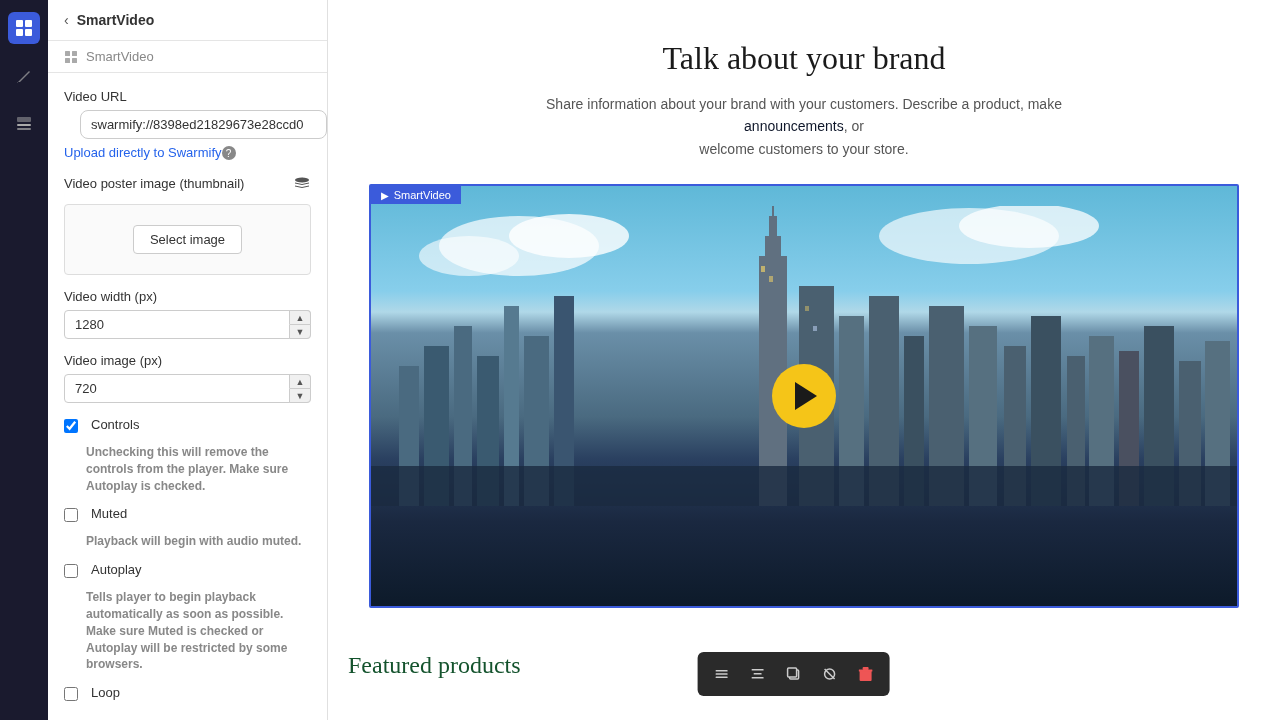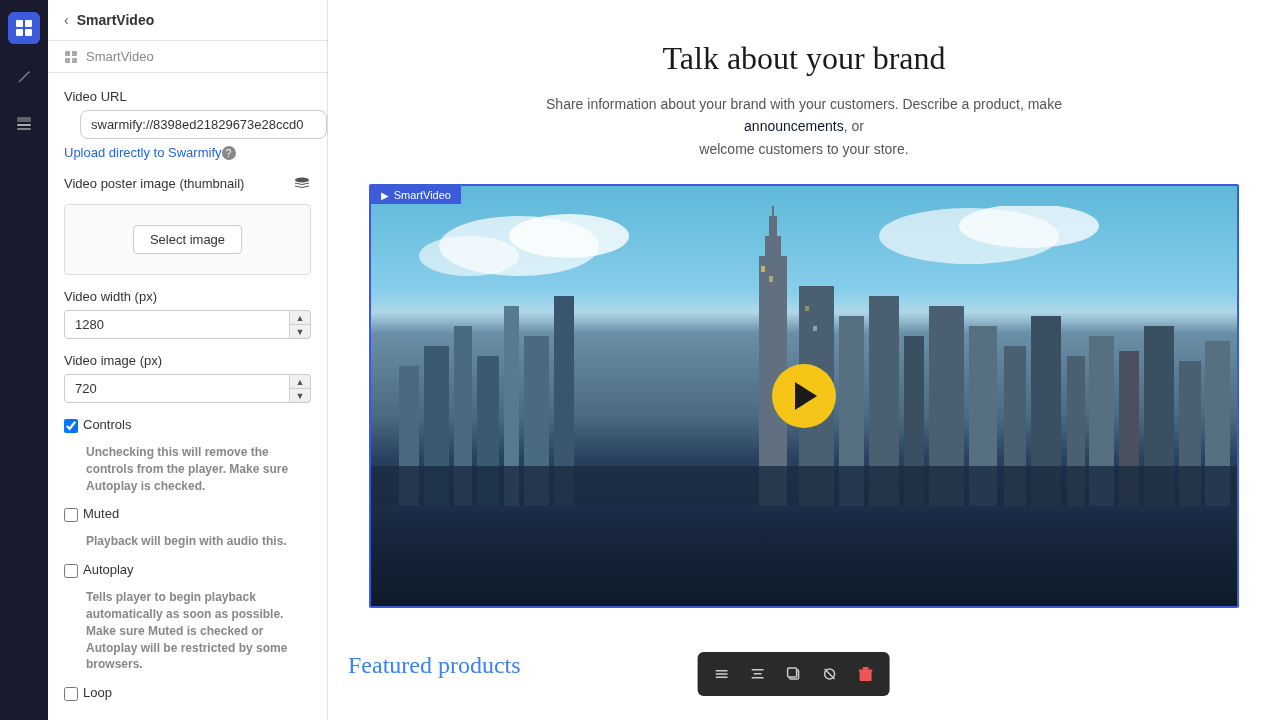--- a/index.html
+++ b/index.html
@@ -160,21 +160,21 @@
     .spin-btn:first-child { border-radius: 0 4px 0 0; border-bottom: none; }
     .spin-btn:last-child { border-radius: 0 0 4px 0; }
 
     
     .checkbox-field {
       margin-bottom: 12px;
     }
     .checkbox-row {
       display: flex;
       align-items: flex-start;
-      gap: 5px;
+      gap: 13px;
     }
     .checkbox-row input[type=checkbox] {
       margin-top: 2px;
       width: 14px;
       height: 14px;
       cursor: pointer;
     }
     .checkbox-label {
       font-size: 13px;
       font-weight: 500;
@@ -325,21 +325,21 @@
       color: #ccc;
       font-size: 14px;
       background: transparent;
       border: none;
     }
     .toolbar-btn.red { color: #e55; }
 
     .featured-heading {
       font-size: 24px;
       font-weight: 300;
-      color: #3b82f6;
+      color: #14532d;
       padding: 24px 20px 0;
       font-family: Georgia, serif;
     }
 
     .field-section {
       margin-bottom: 14px;
     }
   </style>
 </head>
 <body>
@@ -438,21 +438,21 @@
         <label for="controls" class="checkbox-label">Controls</label>
       </div>
       <div class="checkbox-desc">Unchecking this will remove the controls from the player. Make sure Autoplay is checked.</div>
     </div>
 
     <div class="checkbox-field">
       <div class="checkbox-row">
         <input type="checkbox" id="muted" style="">
         <label for="muted" class="checkbox-label">Muted</label>
       </div>
-      <div class="checkbox-desc">Playback will begin with audio this.</div>
+      <div class="checkbox-desc">Playback will begin with audio muted.</div>
     </div>
 
     <div class="checkbox-field">
       <div class="checkbox-row">
         <input type="checkbox" id="autoplay" style="">
         <label for="autoplay" class="checkbox-label">Autoplay</label>
       </div>
       <div class="checkbox-desc">Tells player to begin playback automatically as soon as possible. Make sure Muted is checked or Autoplay will be restricted by some browsers.</div>
     </div>
 

